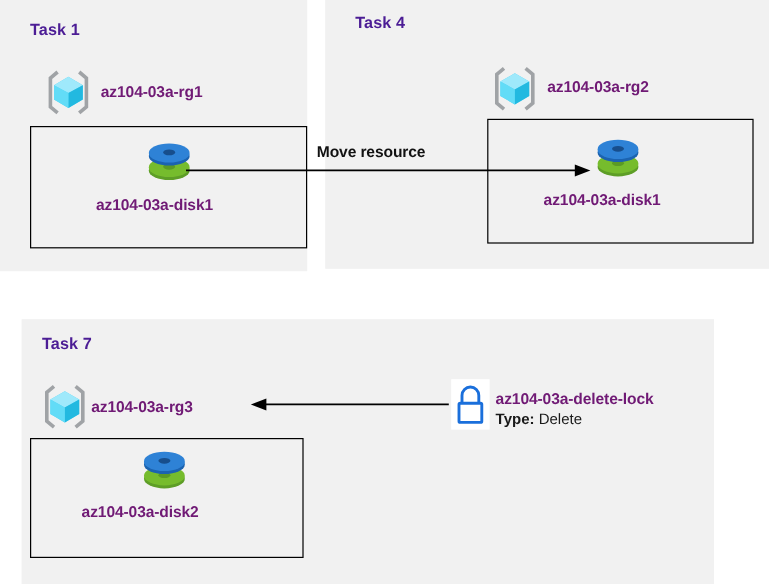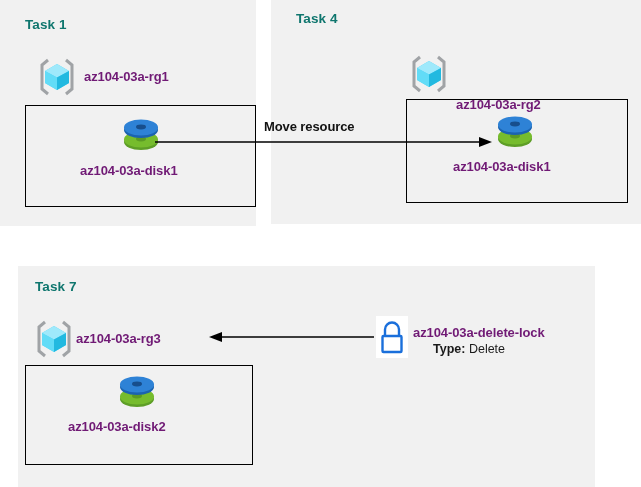--- a/index.html
+++ b/index.html
@@ -16,21 +16,21 @@
     -webkit-font-smoothing: antialiased;
   }
   .panel {
     position: absolute;
     background: #f1f1f1;
   }
   .panel-title {
     position: absolute;
     font-size: 13.5px;
     font-weight: bold;
-    color: #0f766e;
+    color: #4c1d95;
     letter-spacing: 0.1px;
     white-space: nowrap;
   }
   .inner-box {
     position: absolute;
     border: 1.5px solid #000000;
     background: transparent;
     box-sizing: border-box;
   }
   .node-label {
@@ -39,21 +39,20 @@
     font-weight: bold;
     color: #701a75;
     white-space: nowrap;
     letter-spacing: -0.1px;
   }
   .sub-label {
     position: absolute;
     font-size: 12.5px;
     color: #1a1a1a;
     white-space: nowrap;
-    margin-left: 20px;
   }
   .sub-label b {
     font-weight: bold;
   }
   .edge-label {
     position: absolute;
     font-size: 13px;
     font-weight: bold;
     color: #111111;
     white-space: nowrap;
@@ -122,21 +121,21 @@
       <path d="M30,4 L36,9 L36,33 L30,38"></path>
     </g>
     <g>
       <polygon points="21,8 33,15 33,27 21,34 9,27 9,15" fill="#4fd3f5"></polygon>
       <polygon points="21,8 33,15 21,21.5 9,15" fill="#9fe9fb"></polygon>
       <polygon points="21,21.5 33,15 33,27 21,34" fill="#22b9e0"></polygon>
       <polygon points="21,21.5 9,15 9,27 21,34" fill="#62dcf7"></polygon>
     </g>
   </svg>
 </div>
-<div class="node-label" style="left:456px; top:65px;margin-top:32px;">az104-03a-rg2</div>
+<div class="node-label" style="left:456px; top:65px;">az104-03a-rg2</div>
 
 <div class="inner-box" style="left:406px; top:99px; width:222px; height:104px;"></div>
 
 <div class="icon" style="left:493px; top:112px; width:44px; height:42px;">
   <svg width="44" height="42" viewBox="0 0 44 42" aria-hidden="true">
     <ellipse cx="22" cy="27" rx="17" ry="8" fill="#5e9e27"></ellipse>
     <ellipse cx="22" cy="24.5" rx="17" ry="8" fill="#76bc2d"></ellipse>
     <ellipse cx="22" cy="24" rx="5" ry="2.4" fill="#5b9a25"></ellipse>
     <ellipse cx="22" cy="15" rx="17" ry="8" fill="#1b63b0"></ellipse>
     <ellipse cx="22" cy="12.5" rx="17" ry="8" fill="#2e82d6"></ellipse>

